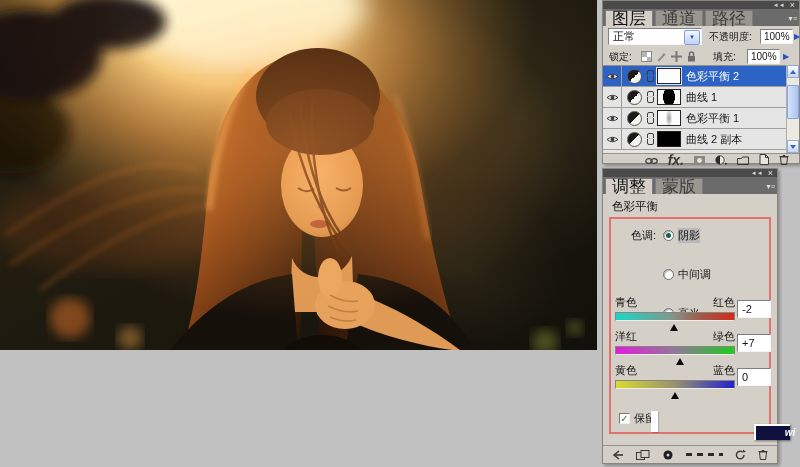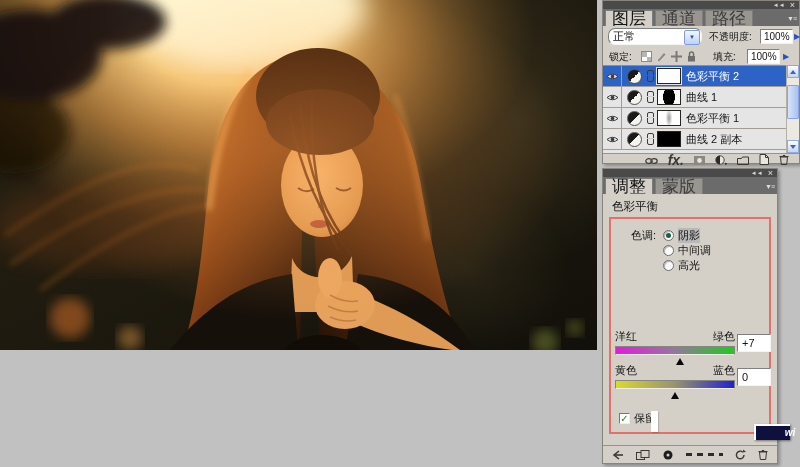--- a/index.html
+++ b/index.html
@@ -20,21 +20,21 @@
   .tab.active{background:#D4D0C8;color:#141414;}
   .tab.inactive{background:#999690;color:#3e3e3e;}
   .tabmenu{position:absolute;right:3px;bottom:4px;color:#dedede;font-size:7px;letter-spacing:-1px;}
 
   .sunken{background:#fff;border:1px solid;border-color:#7f7f7f #f4f4f4 #f4f4f4 #7f7f7f;box-sizing:border-box;}
   .spin{color:#2a50c0;font-size:8px;line-height:8px;}
 
   
   .layers-panel{left:602px;top:0;width:198px;height:164px;}
   .blend-row{position:absolute;left:0;top:25px;width:100%;height:21px;display:flex;align-items:center;}
-  .combo{position:relative;left:5px;width:94px;height:17px;font-size:11px;line-height:15px;padding-left:4px;border-radius:7px;}
+  .combo{position:relative;left:5px;width:94px;height:17px;font-size:11px;line-height:15px;padding-left:4px;}
   .combo-arrow{position:absolute;right:1px;top:1px;width:14px;height:13px;border:1px solid #7f9cd8;border-radius:2px;
                background:linear-gradient(#f2f7ff,#bed2f4);display:flex;align-items:center;justify-content:center;
                font-size:6px;color:#234fa5;}
   .lbl{font-size:10px;white-space:nowrap;}
   .opacity-lbl{position:absolute;left:106px;}
   .opacity-box{position:absolute;left:157px;width:33px;height:15px;font-size:10px;line-height:13px;padding-left:3px;}
   .blend-row .spin,.lock-row .spin{position:absolute;left:191px;}
   .lock-row{position:absolute;left:0;top:47px;width:100%;height:17px;display:flex;align-items:center;}
   .lock-lbl{position:absolute;left:6px;}
   .lock-icons{position:absolute;left:38px;display:flex;gap:4px;align-items:center;}
@@ -74,21 +74,21 @@
   .layers-footer{position:absolute;left:0;top:152px;width:100%;height:12px;border-top:1px solid #97948c;
                  display:flex;align-items:center;justify-content:flex-end;gap:10px;padding:0 10px;box-sizing:border-box;}
   .fx-txt{font-size:14px;font-style:italic;font-weight:bold;color:#3b3935;line-height:10px;}
 
   
   .adjust-panel{left:602px;top:168px;width:176px;height:296px;}
   .adj-title{position:absolute;left:9px;top:30px;font-size:11.5px;}
   .red-box{position:absolute;left:6px;top:48px;width:162px;height:217px;border:2px solid #E0716D;box-sizing:border-box;}
   .tone-row{position:absolute;left:20px;top:9px;display:flex;font-size:11px;}
   .tone-lbl{margin-right:7px;}
-  .radio-col{display:flex;flex-direction:column;gap:0;}
+  .radio-col{display:flex;flex-direction:column;gap:24px;}
   .radio-item{display:flex;align-items:center;gap:4px;}
   .radio{width:11px;height:11px;border-radius:50%;background:#fcfcfc;border:1px solid #6f6f6f;
          box-shadow:inset 1px 1px 1px rgba(0,0,0,.3);position:relative;box-sizing:border-box;flex:0 0 auto;}
   .radio-item.sel .radio::after{content:"";position:absolute;left:2px;top:2px;width:5px;height:5px;border-radius:50%;background:#17604a;}
   .radio-item.sel .rlabel{background:#b9b9b9;}
 
   .slider-block{position:absolute;left:4px;width:156px;height:30px;}
   .sb1{top:76px;} .sb2{top:110px;} .sb3{top:144px;}
   .s-labels{display:flex;justify-content:space-between;width:120px;font-size:11px;}
   .s-barwrap{position:relative;width:120px;margin-top:2px;}
@@ -397,20 +397,31 @@
             <span class="radio"></span>
             <span class="rlabel">中间调</span>
           </span>
           <span class="radio-item">
             <span class="radio"></span>
             <span class="rlabel">高光</span>
           </span>
         </span>
       </div>
 
+      <div class="slider-block sb1">
+        <div class="s-labels">
+          <span>青色</span>
+          <span>红色</span>
+        </div>
+        <div class="s-barwrap">
+          <div class="s-bar bar-cr"></div>
+          <div class="s-thumb" style="left: 49%;"></div>
+        </div>
+        <span class="sunken s-value">-2</span>
+      </div>
 
       <div class="slider-block sb2">
         <div class="s-labels">
           <span>洋红</span>
           <span>绿色</span>
         </div>
         <div class="s-barwrap">
           <div class="s-bar bar-mg"></div>
           <div class="s-thumb" style="left: 54%;"></div>
         </div>

